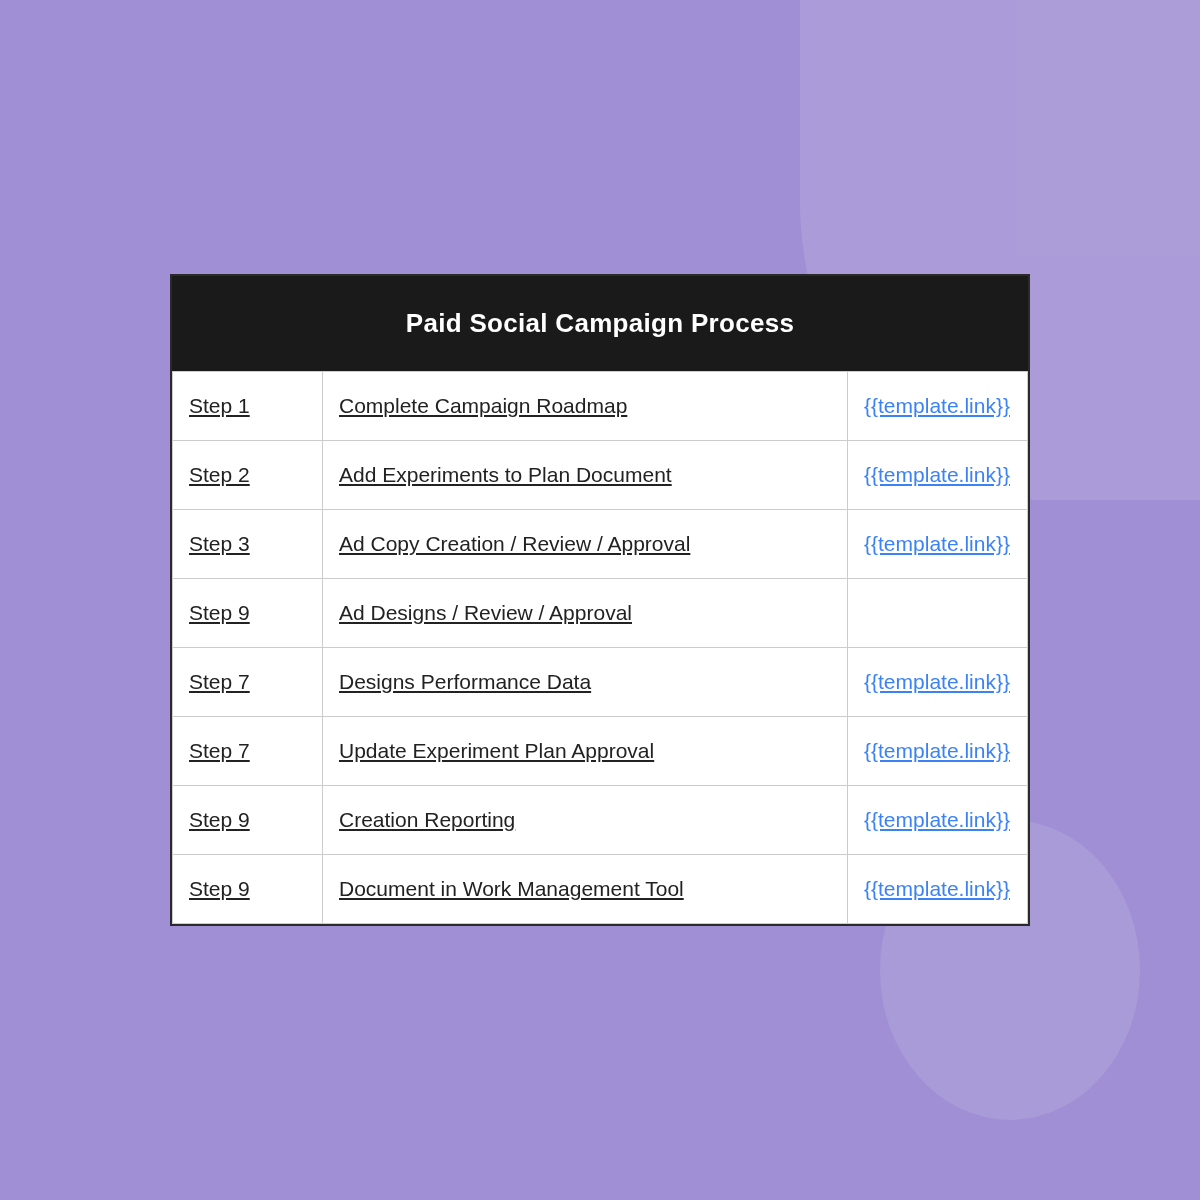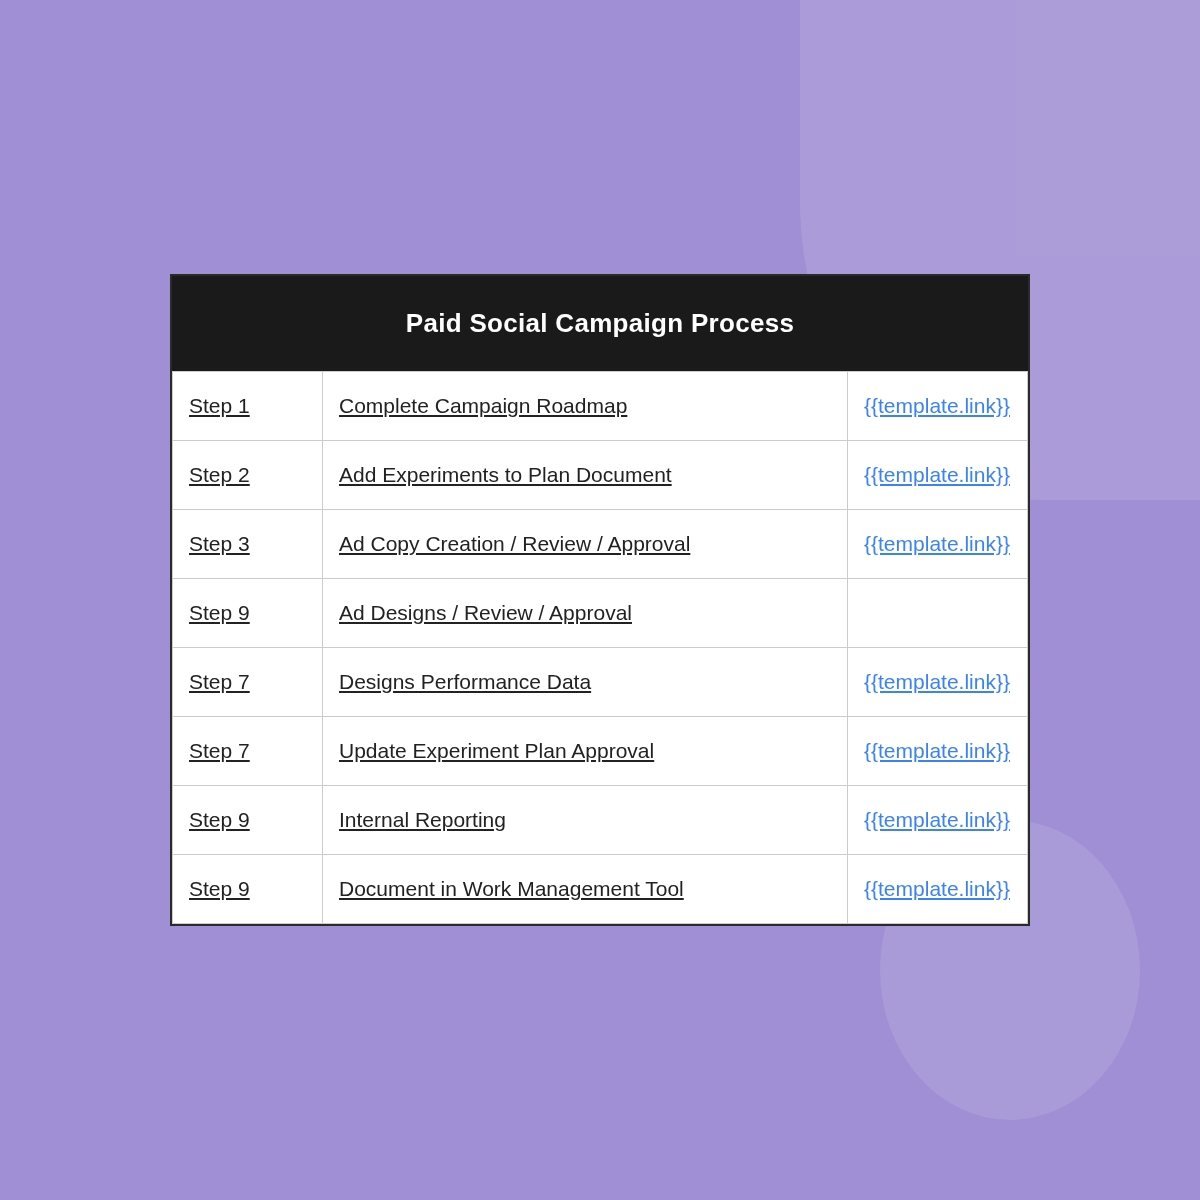--- a/index.html
+++ b/index.html
@@ -128,21 +128,21 @@
           <td>Designs Performance Data</td>
           <td>{{template.link}}</td>
         </tr>
         <tr>
           <td>Step 7</td>
           <td>Update Experiment Plan Approval</td>
           <td>{{template.link}}</td>
         </tr>
         <tr>
           <td>Step 9</td>
-          <td>Internal Reporting</td>
+          <td>Creation Reporting</td>
           <td>{{template.link}}</td>
         </tr>
         <tr>
           <td>Step 9</td>
           <td>Document in Work Management Tool</td>
           <td>{{template.link}}</td>
         </tr>
       </tbody>
   </table>
 </div>

